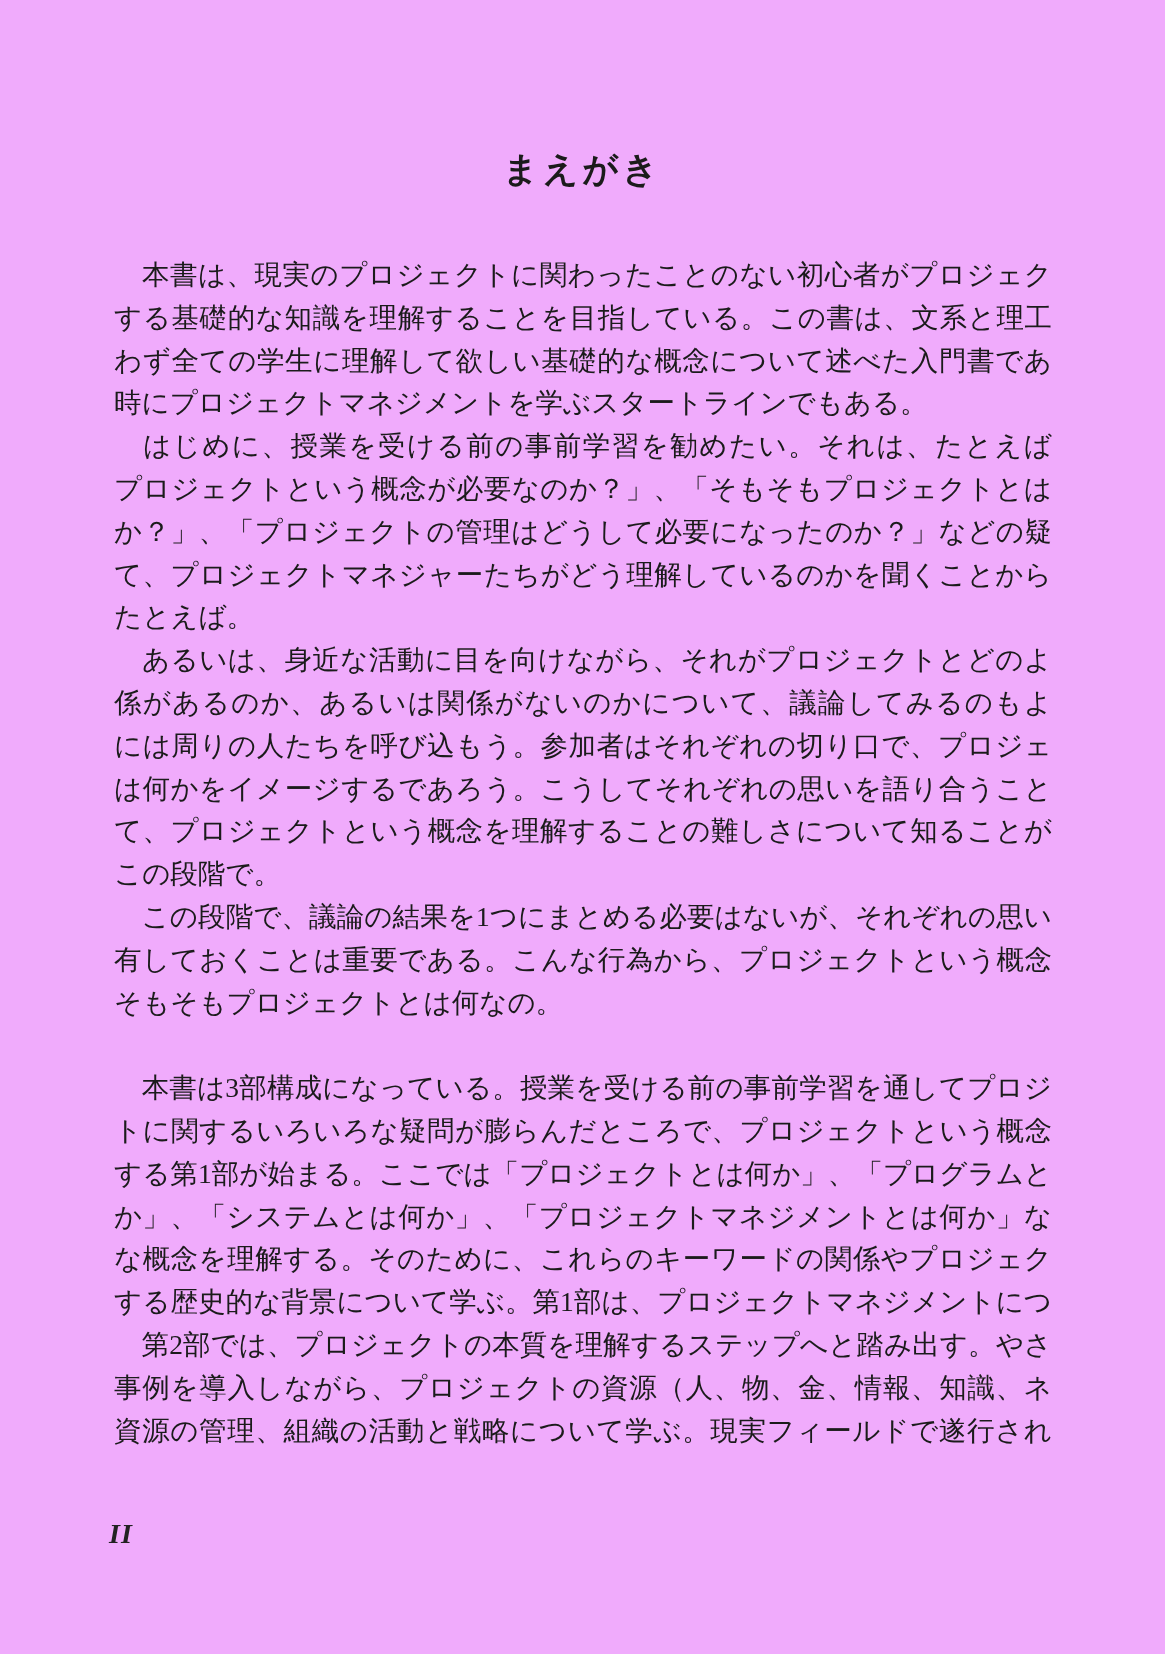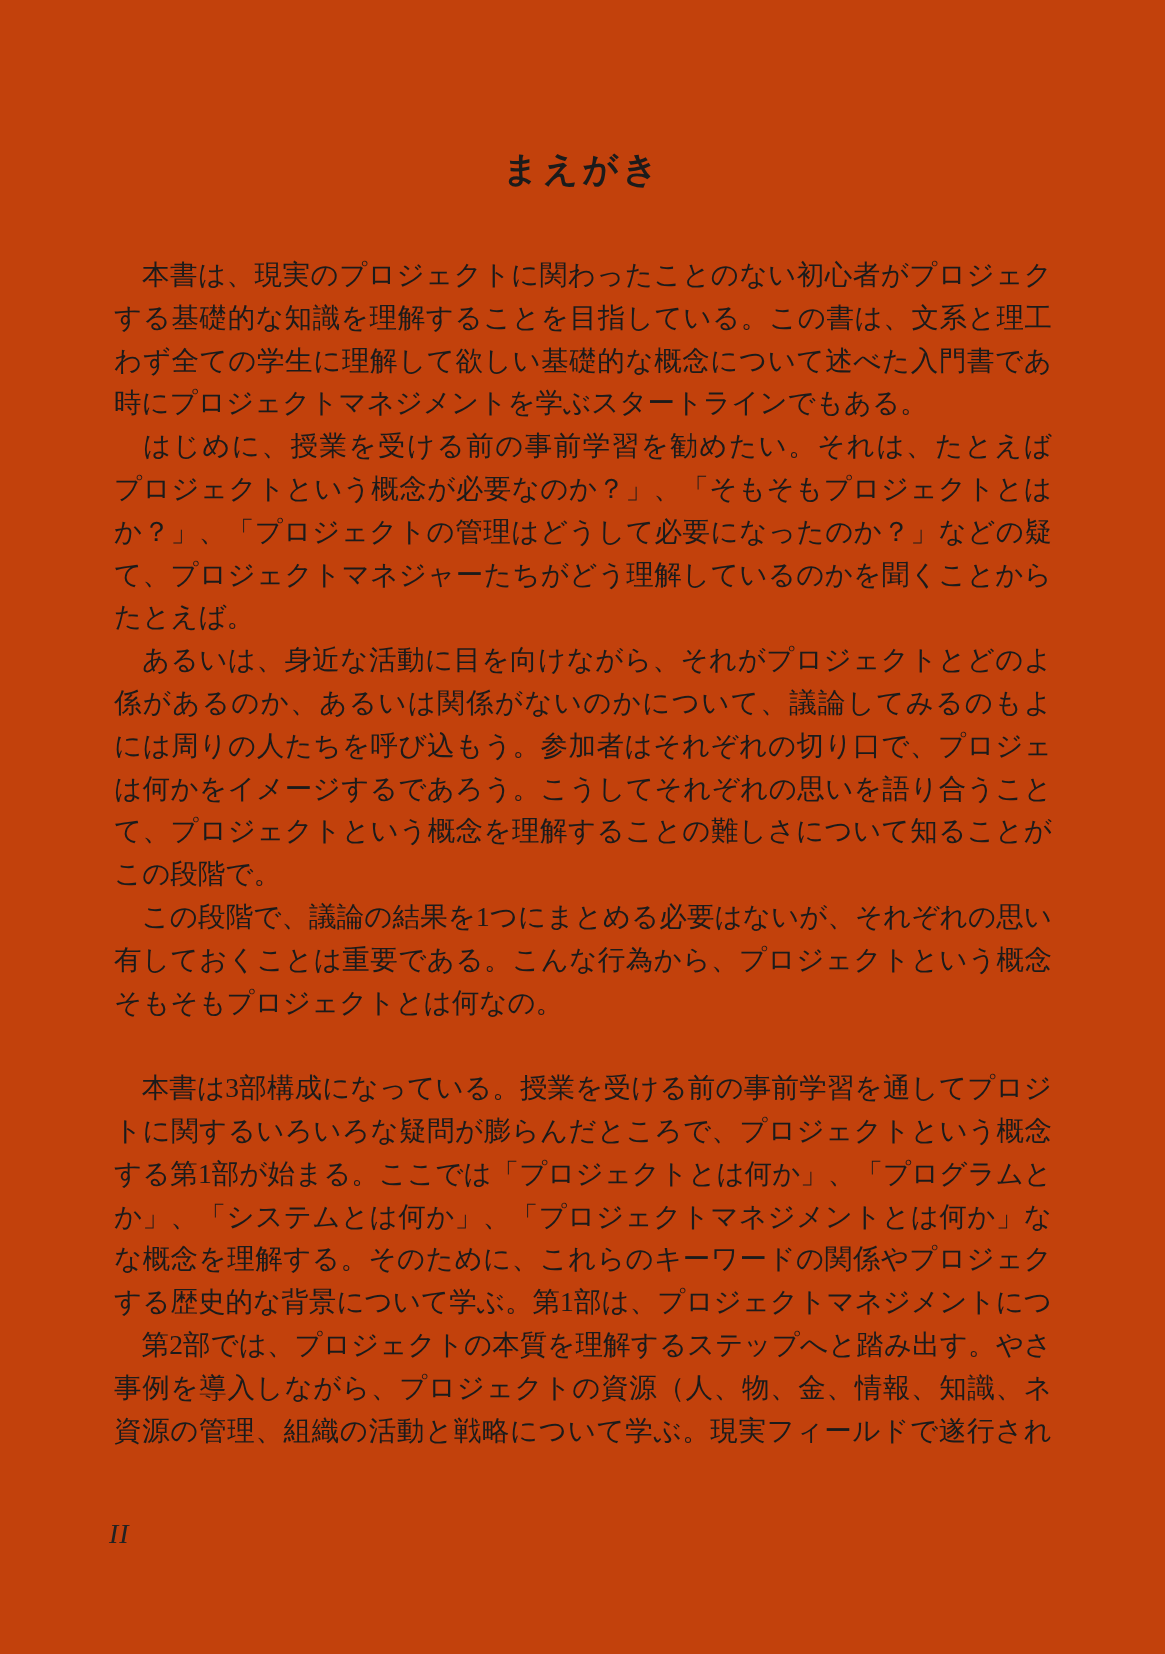--- a/index.html
+++ b/index.html
@@ -11,21 +11,21 @@
     height: 1654px;
     background: #ffffff;
     position: relative;
     font-family: "Liberation Serif", "DejaVu Serif", serif;
     color: #1a1a1a;
     overflow: hidden;
   }
   .page {
     position: absolute;
     inset: 0;
-    background: #c2410c;
+    background: #f0abfc;
   }
   .title {
     position: absolute;
     top: 146px;
     left: 0;
     width: 100%;
     margin: 0;
     text-align: center;
     font-size: 35px;
     font-weight: 700;
@@ -54,21 +54,21 @@
   }
   .spacer {
     height: 42.8px;
   }
   .page-number {
     position: absolute;
     left: 109px;
     top: 1518px;
     font-size: 28px;
     font-style: italic;
-    font-weight: 400;
+    font-weight: 700;
     color: #222222;
     letter-spacing: 1px;
   }
 </style>
 </head>
 <body>
 
 <div class="page">
   <h1 class="title">まえがき</h1>
 

